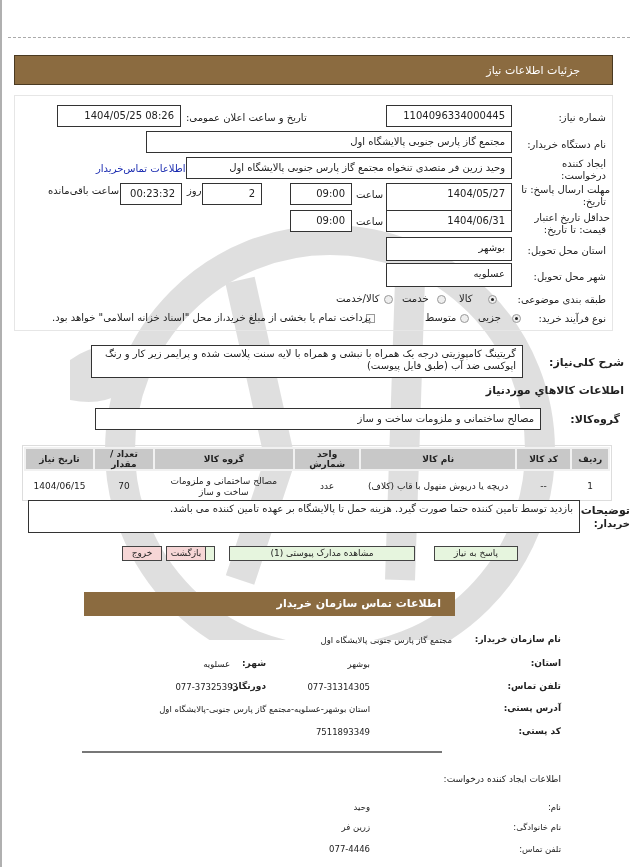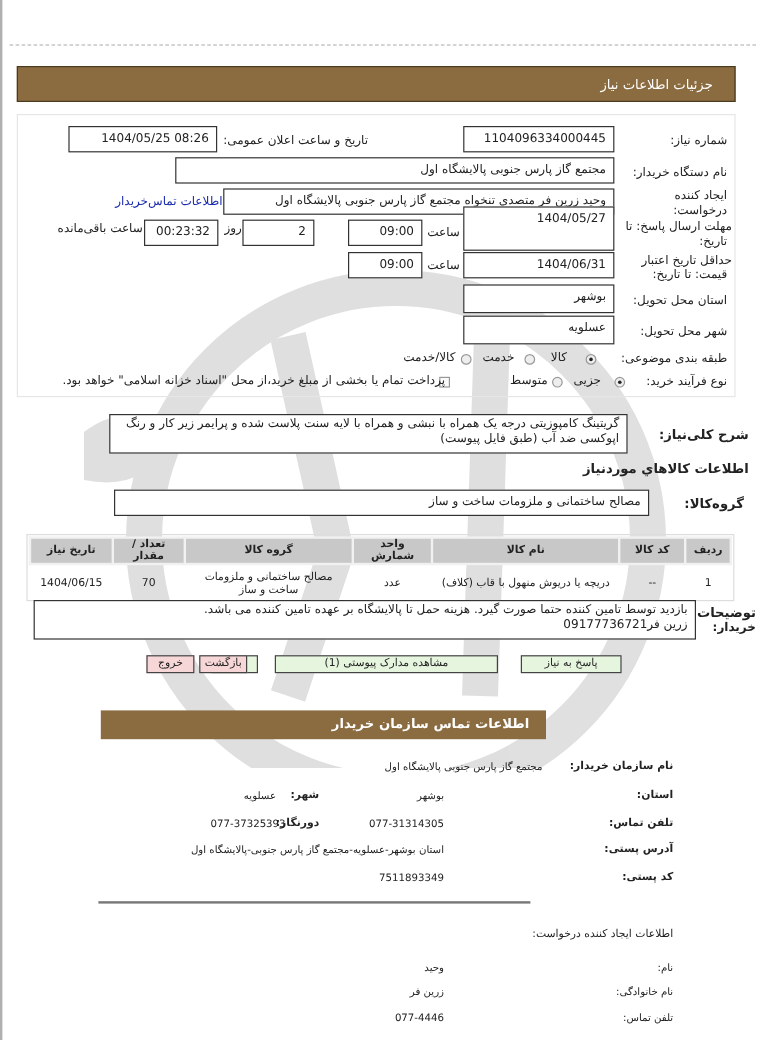--- a/index.html
+++ b/index.html
@@ -5,21 +5,21 @@
   * { box-sizing: border-box; }
   html, body { margin: 0; padding: 0; }
   body {
     width: 634px; height: 867px; overflow: hidden; background: #fff;
     font-family: "DejaVu Sans", sans-serif; font-size: 10px; color: #222;
     position: relative; direction: rtl;
   }
   .left-rule { position: absolute; left: 0; top: 0; width: 2px; height: 867px; background: #b0b0b0; }
   .dotted { position: absolute; left: 8px; right: 4px; top: 37px; border-top: 1px dashed #aaa; }
   .hdr { position: absolute; left: 14px; width: 599px; top: 55px; height: 30px; background: #8b6b40;
-    border: 1px solid #4a3a22; color: #fff; font-size: 11px; padding: 0 18px; line-height: 30px; }
+    border: 1px solid #4a3a22; color: #fff; font-size: 11px; padding: 0 32px; line-height: 30px; }
   .panel { position: absolute; left: 14px; width: 599px; top: 95px; height: 236px; border: 1px solid #e6e6e6; }
   .lbl { position: absolute; font-size: 10px; color: #222; white-space: nowrap; line-height: 12px; }
   .box { position: absolute; border: 1px solid #333; background: #fff; font-size: 10px; line-height: 20px;
     padding: 0 6px; white-space: nowrap; overflow: hidden; }
   .ltr { direction: ltr; text-align: right; }
   .link { color: #1a2bb0; }
   .radio { position: absolute; width: 9px; height: 9px; border-radius: 50%; border: 1px solid #999; background: #eee; }
   .radio.on::after { content: ""; position: absolute; left: 2px; top: 2px; width: 3px; height: 3px; border-radius: 50%; background: #222; }
   .chk { position: absolute; width: 9px; height: 9px; border: 1px solid #999; background: #fafafa; }
   .bold { font-weight: bold; }
@@ -63,21 +63,21 @@
 <span class="lbl" style="right:28px; top:139px;">نام دستگاه خریدار:</span>
 <div class="box" style="left:146px; top:131px; width:366px; height:22px;">مجتمع گاز پارس جنوبی پالایشگاه اول</div>
 
 <span class="lbl" style="right:28px; top:158px;">ایجاد کننده</span>
 <span class="lbl" style="right:28px; top:170px;">درخواست:</span>
 <div class="box" style="left:186px; top:157px; width:326px; height:22px;">وحید زرین فر متصدی تنخواه مجتمع گاز پارس جنوبی پالایشگاه اول</div>
 <span class="lbl link" style="left:96px; top:163px;text-align:right;">اطلاعات تماس‌خریدار</span>
 
 <span class="lbl" style="right:24px; top:184px;">مهلت ارسال پاسخ: تا</span>
 <span class="lbl" style="right:28px; top:196px;">تاریخ:</span>
-<div class="box ltr" style="left:386px; top:172px; width:126px; height:37px;">1404/05/27</div>
+<div class="box ltr" style="left:386px; top:183px; width:126px; height:37px;">1404/05/27</div>
 <span class="lbl" style="left:356px; top:189px;">ساعت</span>
 <div class="box ltr" style="left:290px; top:183px; width:62px; height:22px;">09:00</div>
 <span class="lbl" style="left:187px; top:185px;">روز</span>
 <div class="box ltr" style="left:202px; top:183px; width:60px; height:22px;">2</div>
 <div class="box ltr" style="left:120px; top:183px; width:62px; height:22px;">00:23:32</div>
 <span class="lbl" style="left:48px; top:185px;">ساعت باقی‌مانده</span>
 
 <span class="lbl" style="right:24px; top:212px;">حداقل تاریخ اعتبار</span>
 <span class="lbl" style="right:28px; top:224px;">قیمت: تا تاریخ:</span>
 <div class="box ltr" style="left:386px; top:210px; width:126px; height:22px;">1404/06/31</div>
@@ -137,21 +137,20 @@
       <td>70</td>
       <td>1404/06/15</td>
     </tr>
   </tbody>
 </table>
 
 <span class="lbl bold" style="right:4px; top:505px; font-size:11px;">توضیحات</span>
 <span class="lbl bold" style="right:4px; top:518px; font-size:10px;">خریدار:</span>
 <div class="desc" style="left:28px; top:500px; width:552px; height:33px;">
   <div>بازدید توسط تامین کننده حتما صورت گیرد. هزینه حمل تا پالایشگاه بر عهده تامین کننده می باشد.</div>
-  <div>زرین فر09177736721</div>
 </div>
 
 <div class="btn green" style="left:434px; top:546px; width:84px;">پاسخ به نیاز</div>
 <div class="btn green" style="left:229px; top:546px; width:186px;">مشاهده مدارک پیوستی (1)</div>
 <div class="btn green" style="left:176px; top:546px; width:39px;">چاپ</div>
 
 <div class="btn pink" style="left:122px; top:546px; width:40px;">خروج</div>
 
 <div class="hdr2" style="left:84px;">اطلاعات تماس سازمان خریدار</div>
 

